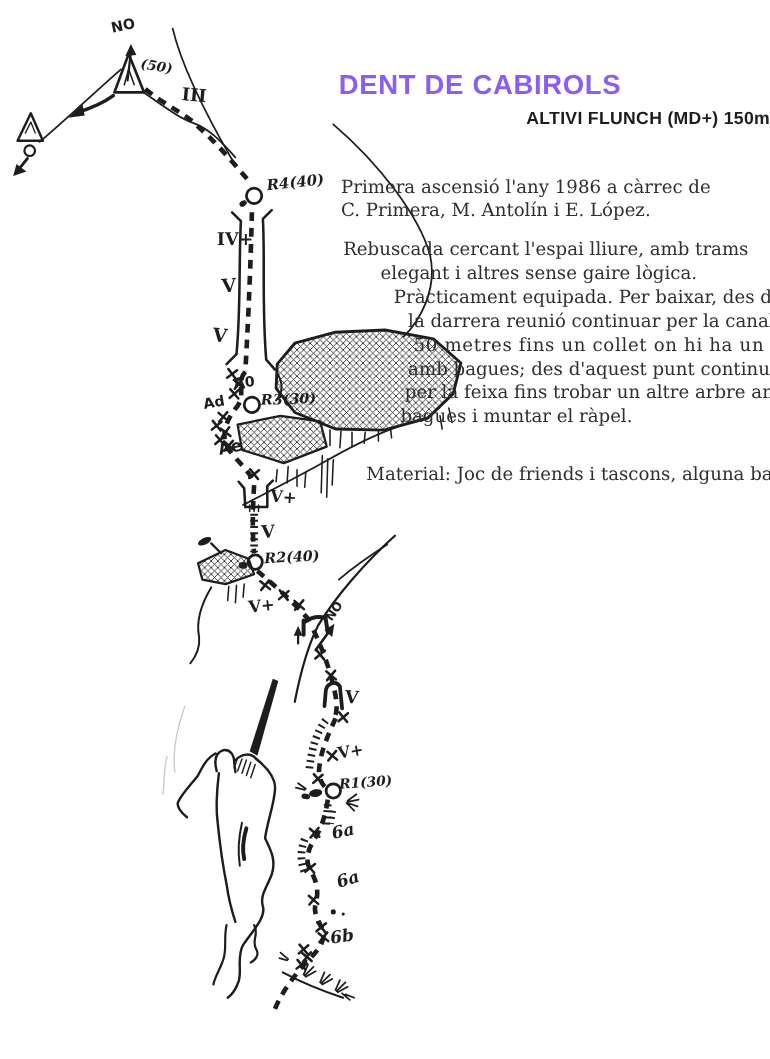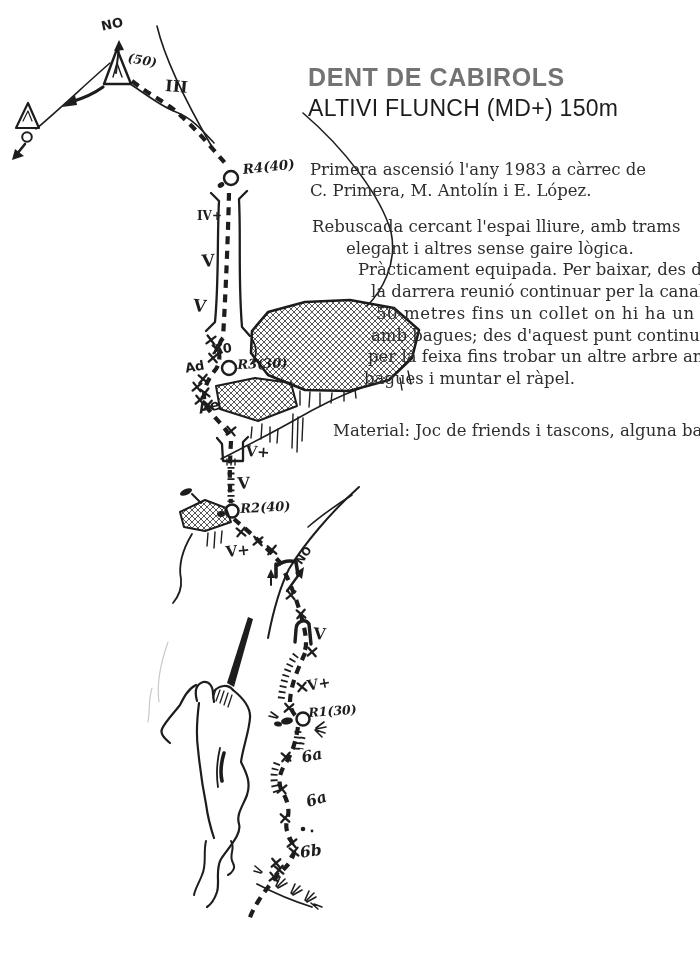--- a/index.html
+++ b/index.html
@@ -1,23 +1,23 @@
 <!DOCTYPE html>
 <html><head>
 <meta charset="utf-8">
 <style>
   html,body{margin:0;padding:0;background:#e8e8e8;}
   .page{position:relative;width:700px;height:963px;background:#ffffff;overflow:hidden;
         font-family:"DejaVu Serif",serif;color:#2e2e2e;}
   
   .title-block{position:absolute;left:308px;top:62px;width:392px;}
   .title-block h1{margin:0;font-family:"Liberation Sans",sans-serif;font-weight:800;
-        font-size:25px;line-height:30px;letter-spacing:.6px;color:#737373;white-space:nowrap;}
-  .title-block h2{margin:3px 0 0 0;font-family:"Liberation Sans",sans-serif;font-weight:400;
-        font-size:23px;line-height:27px;letter-spacing:.3px;color:#1c1c1c;white-space:nowrap;}
+        font-size:25px;line-height:30px;letter-spacing:.6px;color:#8b5cf6;white-space:nowrap;}
+  .title-block h2{margin:3px 0 0 0;font-family:"Liberation Sans",sans-serif;font-weight:700;
+        font-size:16px;line-height:27px;letter-spacing:.3px;color:#1c1c1c;white-space:nowrap;text-align:right;}
   
   .fa{position:absolute;left:310px;top:142px;font-size:16.5px;line-height:21.5px;white-space:nowrap;}
   .desc{position:absolute;left:310px;top:216px;font-size:16.5px;line-height:21.7px;}
   .desc span{display:block;white-space:nowrap;}
   .desc .l1{margin-left:2px;}  .desc .l2{margin-left:36px;}
   .desc .l3{margin-left:48px;} .desc .l4{margin-left:61px;}
   .desc .l5{margin-left:66px;letter-spacing:.6px;} .desc .l6{margin-left:61px;}
   .desc .l7{margin-left:58px;} .desc .l8{margin-left:54px;}
   .material{position:absolute;left:333px;top:404px;font-size:16.5px;white-space:nowrap;}
   
@@ -202,21 +202,21 @@
         <use href="#xm" transform="translate(279,870) rotate(-5)"></use>
         <use href="#xm" transform="translate(274,877) rotate(6)"></use>
       </g>
     </g>
   </svg>
 
   <span class="lbl hw" style="left:100px;top:20px;font-size:13px;transform:rotate(-12deg)">NO</span>
   <span class="lbl cur" style="left:129px;top:52px;font-size:12.5px;transform:rotate(10deg)">(50)</span>
   <span class="lbl rm" style="left:166px;top:78px;font-size:16px;transform:rotate(5deg)">III</span>
   <span class="lbl cur" style="left:242px;top:163px;font-size:13.5px;transform:rotate(-6deg)">R4(40)</span>
-  <span class="lbl rm" style="left:197px;top:210px;font-size:12px">IV+</span>
+  <span class="lbl rm" style="left:197px;top:210px;font-size:16px">IV+</span>
   <span class="lbl rm" style="left:201px;top:253px;font-size:17px;transform:rotate(-4deg)">V</span>
   <span class="lbl rm" style="left:194px;top:297px;font-size:17px;transform:rotate(6deg)">V</span>
   <span class="lbl hw" style="left:212px;top:343px;font-size:13px;transform:rotate(-6deg)">A0</span>
   <span class="lbl hw" style="left:184px;top:362px;font-size:13px;transform:rotate(-10deg)">Ad</span>
   <span class="lbl cur" style="left:237px;top:358px;font-size:13px;transform:rotate(-2deg)">R3(30)</span>
   <span class="lbl hw" style="left:197px;top:402px;font-size:15px;transform:rotate(-12deg)">Ae</span>
   <span class="lbl rm" style="left:246px;top:444px;font-size:15px;transform:rotate(4deg)">V+</span>
   <span class="lbl rm" style="left:237px;top:476px;font-size:16px;transform:rotate(-3deg)">V</span>
   <span class="lbl cur" style="left:240px;top:502px;font-size:13px;transform:rotate(-3deg)">R2(40)</span>
   <span class="lbl rm" style="left:225px;top:545px;font-size:15px;transform:rotate(-6deg)">V+</span>
@@ -227,21 +227,21 @@
   <span class="lbl cur" style="left:300px;top:750px;font-size:15.5px;transform:rotate(-12deg)">6a</span>
   <span class="lbl cur" style="left:304px;top:795px;font-size:15.5px;transform:rotate(-18deg)">6a</span>
   <span class="lbl cur" style="left:299px;top:845px;font-size:15.5px;transform:rotate(-8deg)">6b</span>
 
   <div class="title-block">
     <h1>DENT DE CABIROLS</h1>
     <h2>ALTIVI FLUNCH (MD+) 150m</h2>
   </div>
 
   <p class="fa">
-    <span>Primera ascensió l'any 1983 a càrrec de</span><br>
+    <span>Primera ascensió l'any 1986 a càrrec de</span><br>
     <span>C. Primera, M. Antolín i E. López.</span>
   </p>
 
   <div class="desc">
     <span class="l1">Rebuscada cercant l'espai lliure, amb trams</span>
     <span class="l2">elegant i altres sense gaire lògica.</span>
     <span class="l3">Pràcticament equipada. Per baixar, des de</span>
     <span class="l4">la darrera reunió continuar per la canal</span>
     <span class="l5">50 metres fins un collet on hi ha un pi</span>
     <span class="l6">amb bagues; des d'aquest punt continuar</span>

